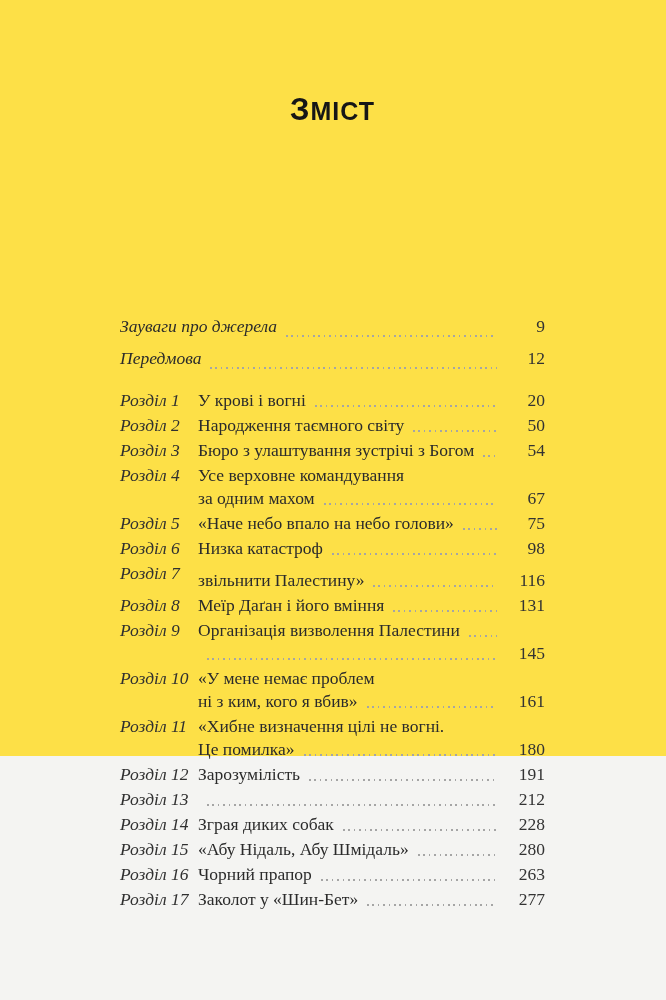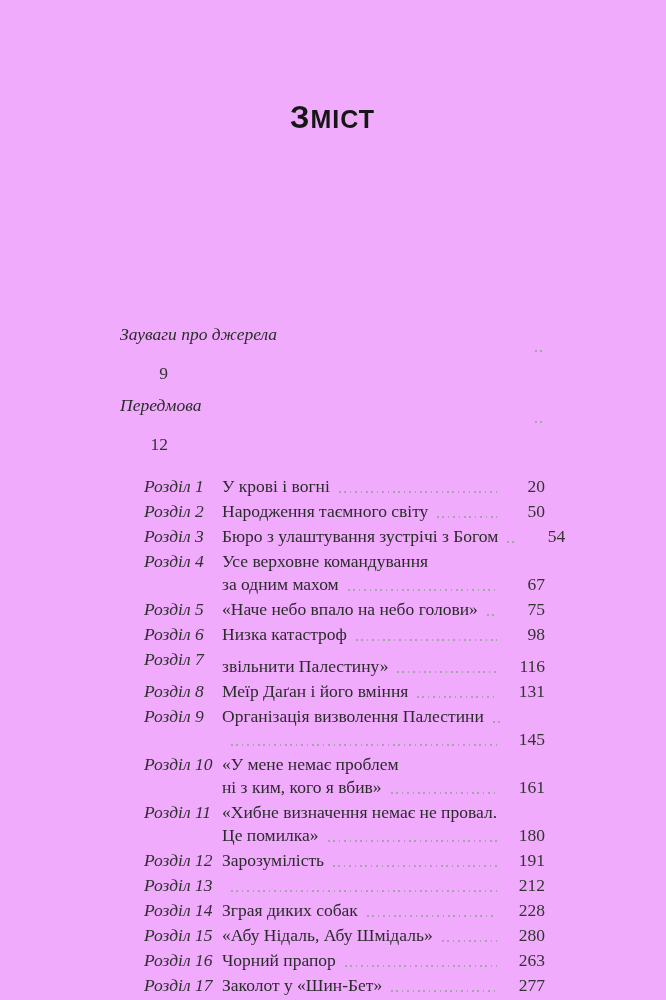--- a/index.html
+++ b/index.html
@@ -4,25 +4,25 @@
 <style>
   html, body { margin: 0; padding: 0; }
   body {
     width: 666px; height: 1000px;
     background: #f4f4f2;
     font-family: "Liberation Serif", "DejaVu Serif", serif;
     overflow: hidden;
   }
   .page {
     position: relative;
-    width: 666px; height: 1000px;
+    width: 666px; height: 756px;
     box-sizing: border-box;
-    background: #f0abfc;
+    background: #fde047;
     color: #2b2b2b;
-    padding: 12px 121px 0 120px;
+    padding: 4px 121px 0 120px;
   }
   
   .title {
     margin: 0;
     padding-top: 84px;
     height: 42px;
     text-align: center;
     font-family: "Liberation Sans", "DejaVu Sans", sans-serif;
     font-weight: 700;
     color: #161616;
@@ -33,36 +33,34 @@
   .title .t-initial { font-size: 31px; }
   .title .t-rest    { font-size: 25px; text-transform: uppercase; }
   
   .front-matter { margin-top: 180px; }
   .front-row {
     display: flex;
     align-items: baseline;
     line-height: 32px;
     font-style: italic;
     font-size: 17.5px;
-    flex-direction: column;
   }
   
   .chapters { margin-top: 15px; }
   .entry {
     display: flex;
     margin-bottom: 2px;
     font-size: 17.5px;
     line-height: 23px;
   }
   .entry-label {
     width: 78px;
     flex-shrink: 0;
     font-style: italic;
     color: #303030;
-    margin-left: 24px;
   }
   .entry-body { flex: 1; min-width: 0; }
   .toc-line { display: flex; }
   .line-text { white-space: nowrap; }
   
   .dots {
     flex: 1 1 auto;
     min-width: 10px;
     height: 2px;
     align-self: flex-end;
@@ -215,21 +213,21 @@
             <span class="line-text">ні з ким, кого я вбив»</span>
             <span class="dots"></span>
             <span class="page-num">161</span>
           </div>
         </div>
       </div>
       <div class="entry">
         <div class="entry-label">Розділ 11</div>
         <div class="entry-body">
           <div class="toc-line">
-            <span class="line-text">«Хибне визначення немає не провал.</span>
+            <span class="line-text">«Хибне визначення цілі не вогні.</span>
             <span class="dots hidden"></span>
             <span class="page-num"></span>
           </div>
           <div class="toc-line">
             <span class="line-text">Це помилка»</span>
             <span class="dots"></span>
             <span class="page-num">180</span>
           </div>
         </div>
       </div>

